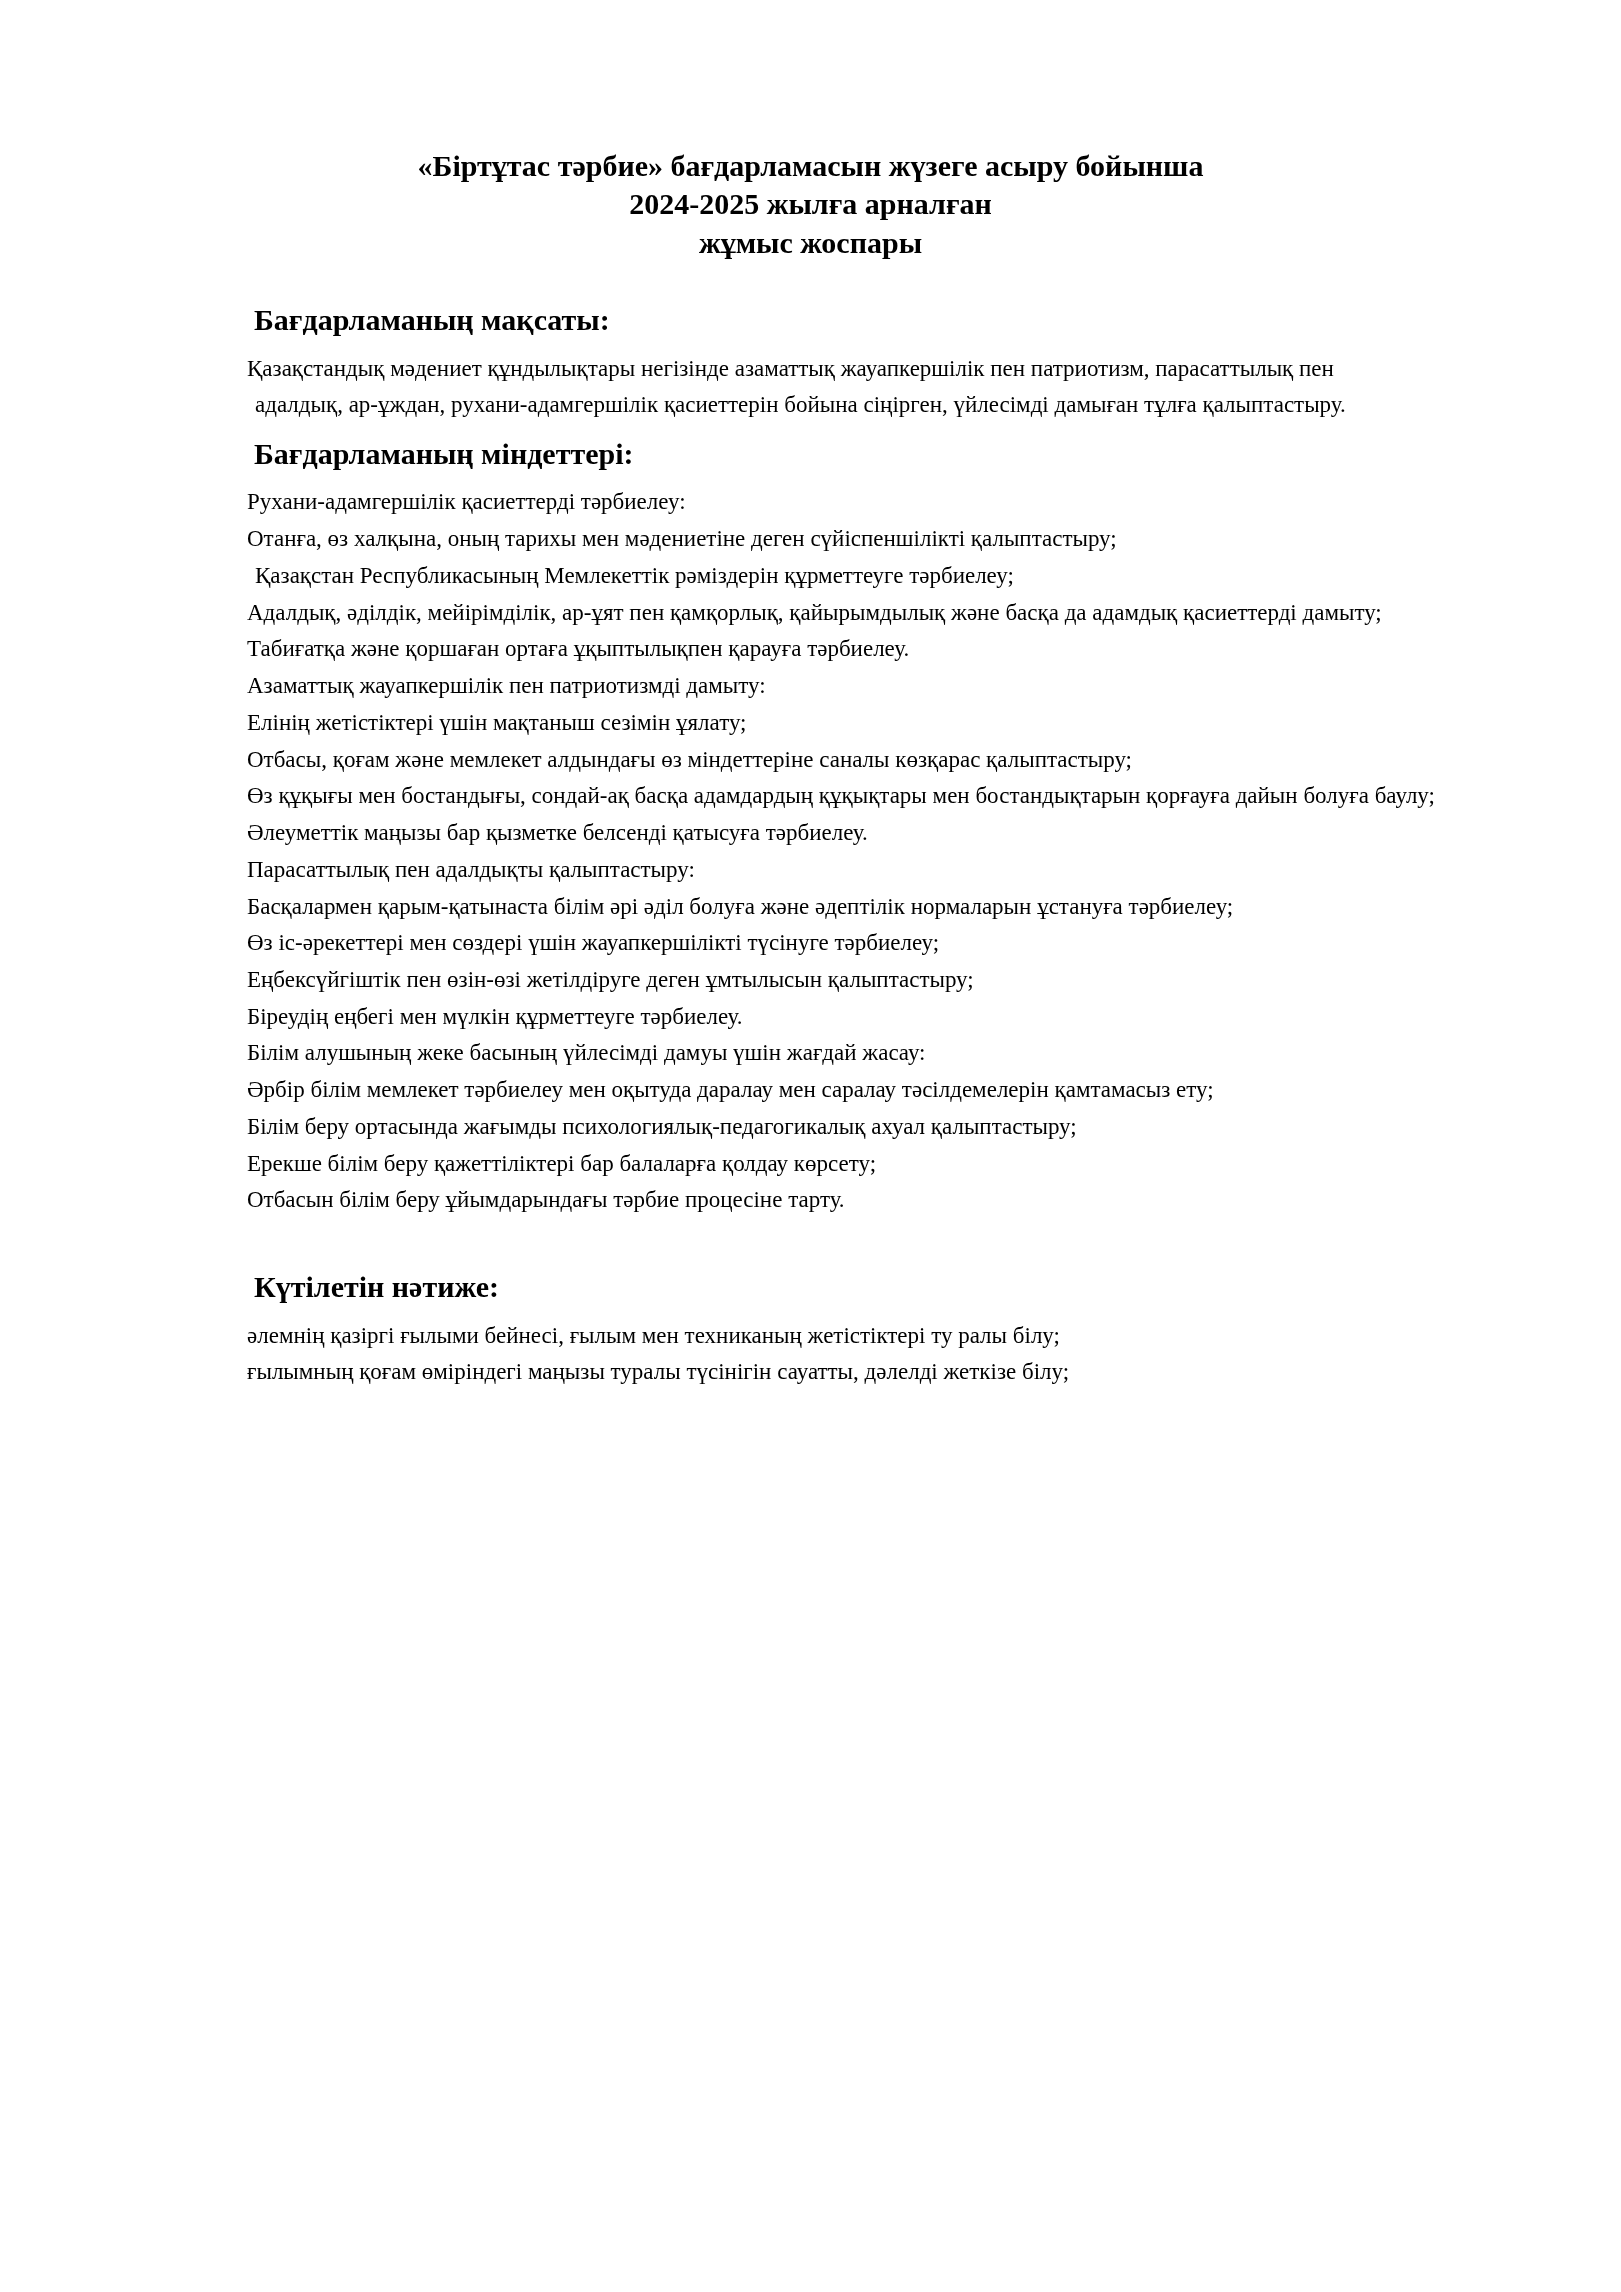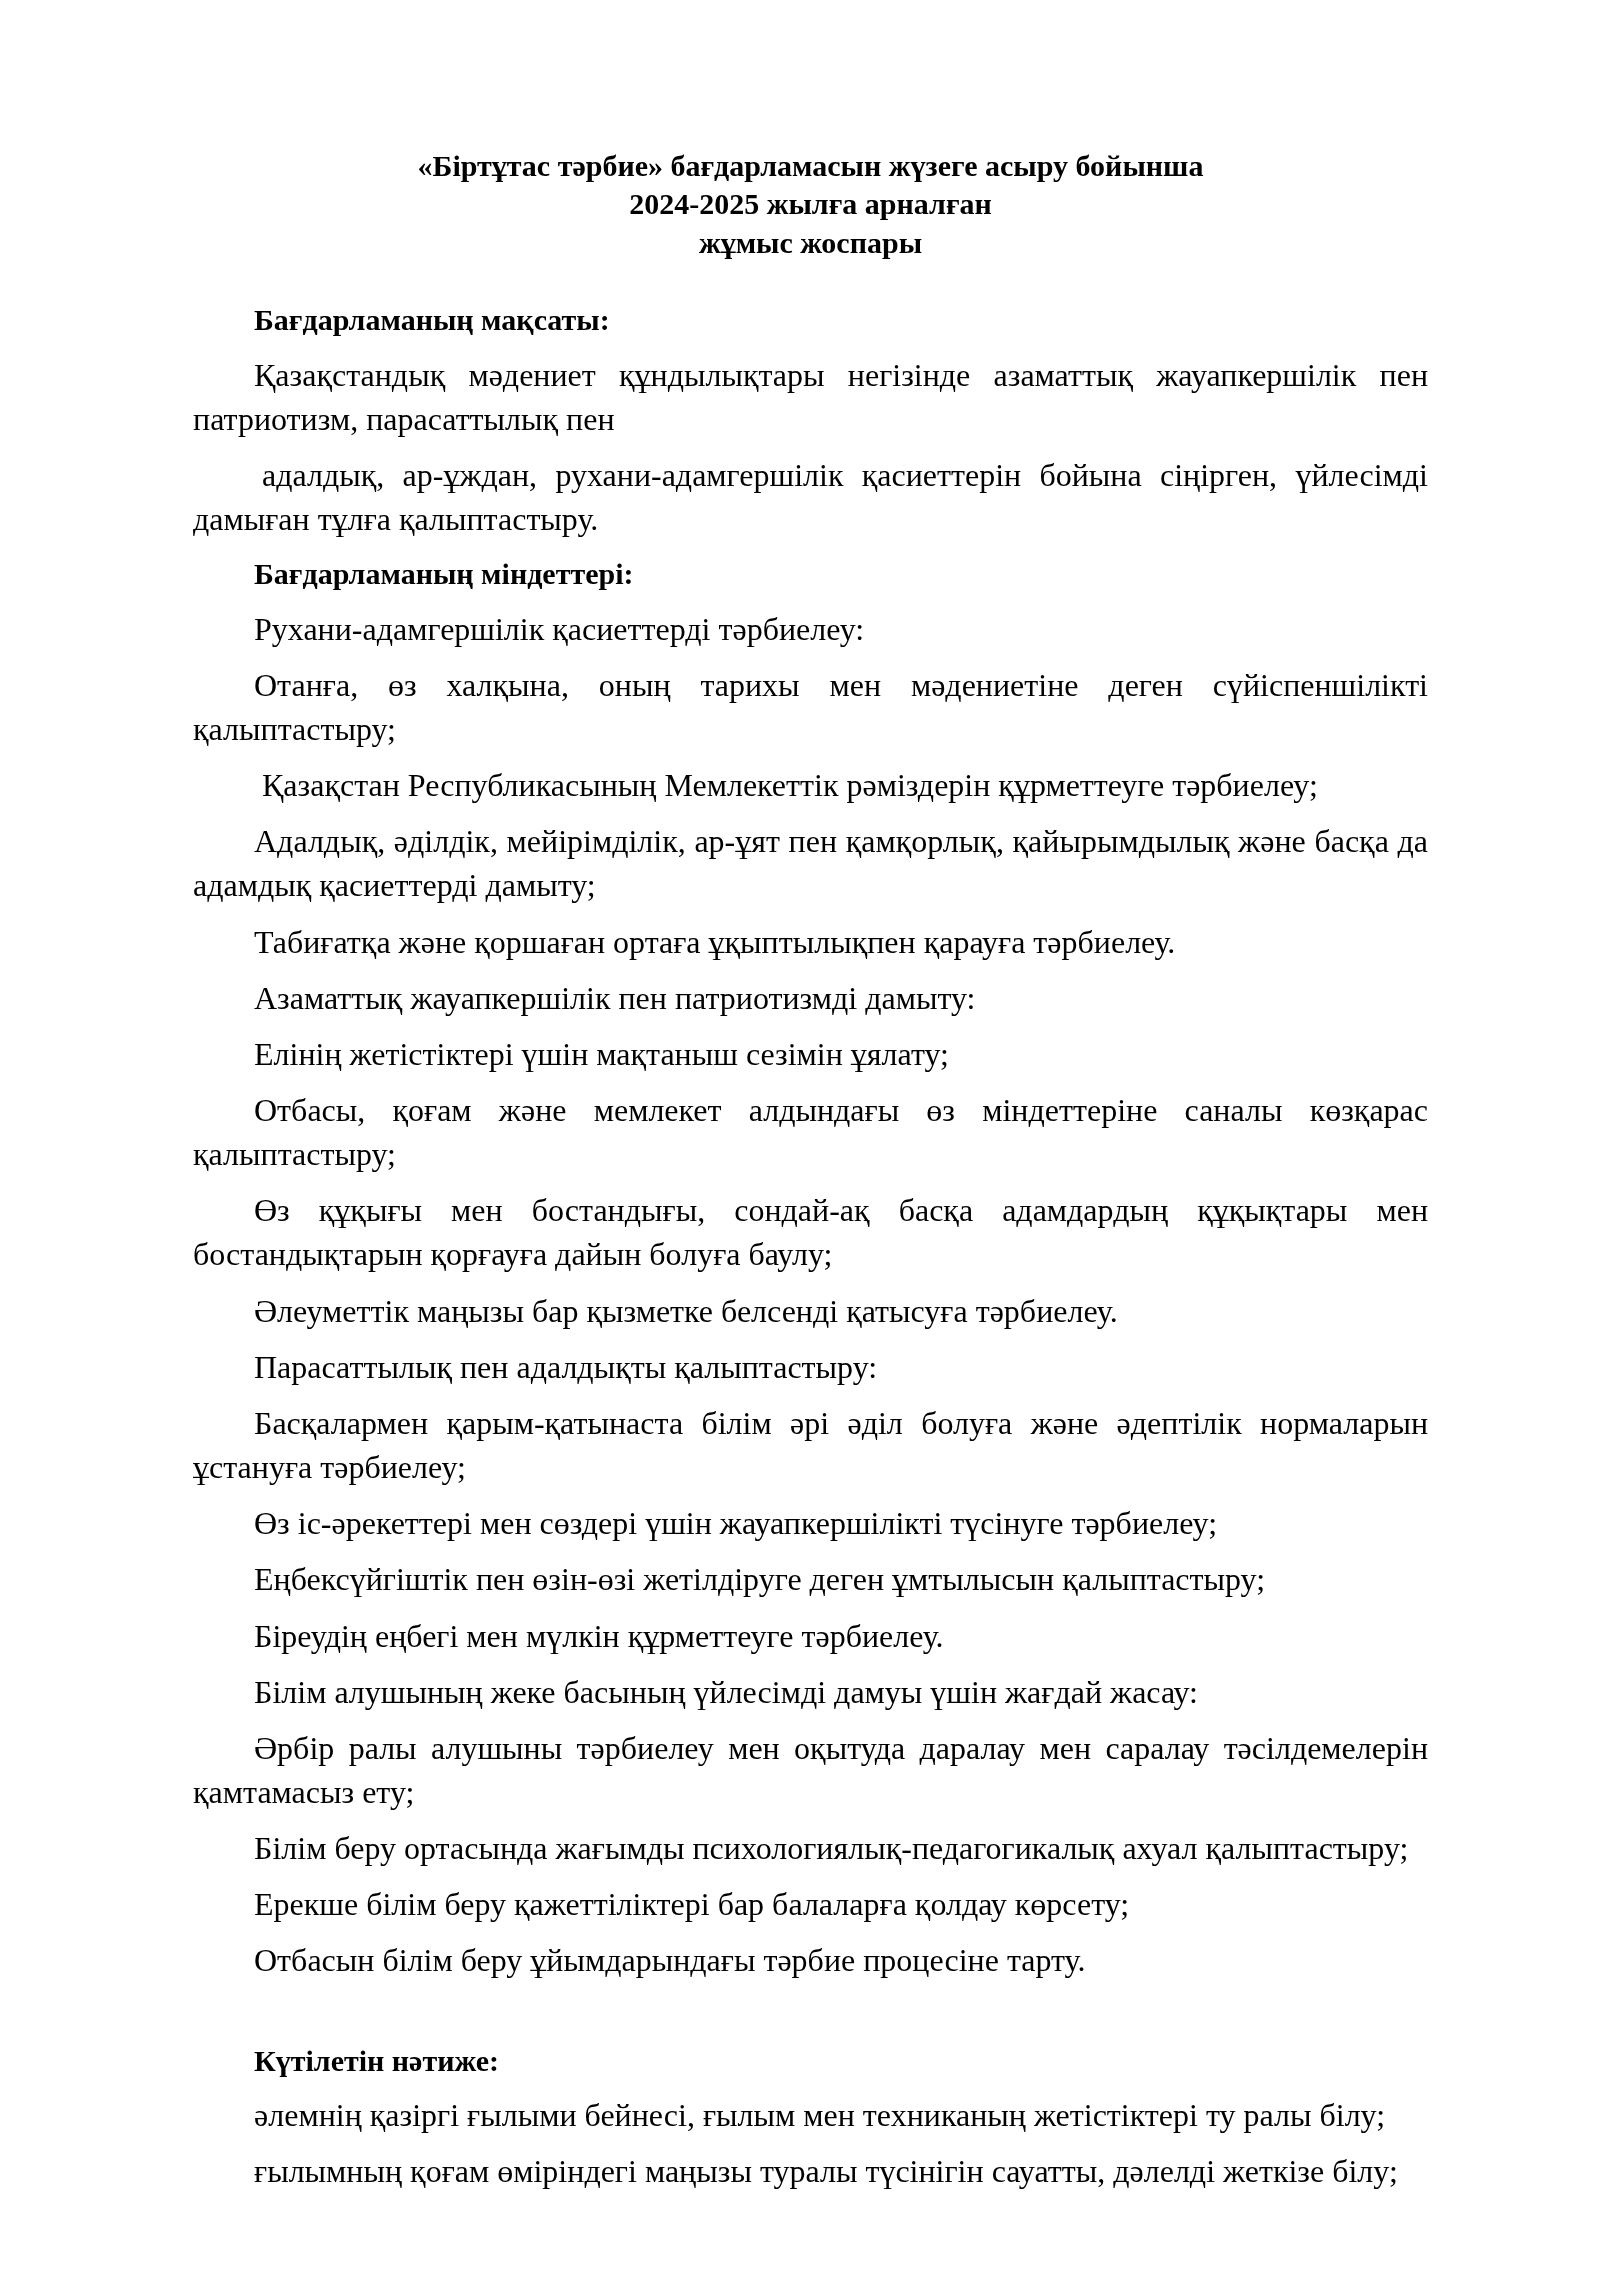--- a/index.html
+++ b/index.html
@@ -32,25 +32,25 @@
     margin: 0;
   }
   .heading {
     font-weight: bold;
     font-size: 30px;
     line-height: 1.38;
     text-indent: 61px;
     margin: 12px;
   }
   p.body-par {
-    font-size: 32px;
+    font-size: 23px;
     line-height: 1.38;
     text-align: justify;
     text-indent: 61px;
-    margin: 12px;
+    margin: 5px;
     hyphens: none;
   }
   p.body-par.lead-space {
     text-indent: 69px;
   }
   .spacer {
     height: 33px;
   }
 </style>
 </head>
@@ -78,21 +78,21 @@
   <p class="body-par">Елінің жетістіктері үшін мақтаныш сезімін ұялату;</p>
   <p class="body-par">Отбасы, қоғам және мемлекет алдындағы өз міндеттеріне саналы көзқарас қалыптастыру;</p>
   <p class="body-par">Өз құқығы мен бостандығы, сондай-ақ басқа адамдардың құқықтары мен бостандықтарын қорғауға дайын болуға баулу;</p>
   <p class="body-par">Әлеуметтік маңызы бар қызметке белсенді қатысуға тәрбиелеу.</p>
   <p class="body-par">Парасаттылық пен адалдықты қалыптастыру:</p>
   <p class="body-par">Басқалармен қарым-қатынаста білім әрі әділ болуға және әдептілік нормаларын ұстануға тәрбиелеу;</p>
   <p class="body-par">Өз іс-әрекеттері мен сөздері үшін жауапкершілікті түсінуге тәрбиелеу;</p>
   <p class="body-par">Еңбексүйгіштік пен өзін-өзі жетілдіруге деген ұмтылысын қалыптастыру;</p>
   <p class="body-par">Біреудің еңбегі мен мүлкін құрметтеуге тәрбиелеу.</p>
   <p class="body-par">Білім алушының жеке басының үйлесімді дамуы үшін жағдай жасау:</p>
-  <p class="body-par">Әрбір ралы алушыны тәрбиелеу мен оқытуда даралау мен саралау тәсілдемелерін қамтамасыз ету;</p>
+  <p class="body-par">Әрбір білім мемлекет тәрбиелеу мен оқытуда даралау мен саралау тәсілдемелерін қамтамасыз ету;</p>
   <p class="body-par">Білім беру ортасында жағымды психологиялық-педагогикалық ахуал қалыптастыру;</p>
   <p class="body-par">Ерекше білім беру қажеттіліктері бар балаларға қолдау көрсету;</p>
   <p class="body-par">Отбасын білім беру ұйымдарындағы тәрбие процесіне тарту.</p>
 
   <div class="spacer"></div>
 
   <div class="heading">Күтілетін нәтиже:</div>
   <p class="body-par">әлемнің қазіргі ғылыми бейнесі, ғылым мен техниканың жетістіктері ту ралы білу;</p>
   <p class="body-par">ғылымның қоғам өміріндегі маңызы туралы түсінігін сауатты, дәлелді жеткізе білу;</p>
 

